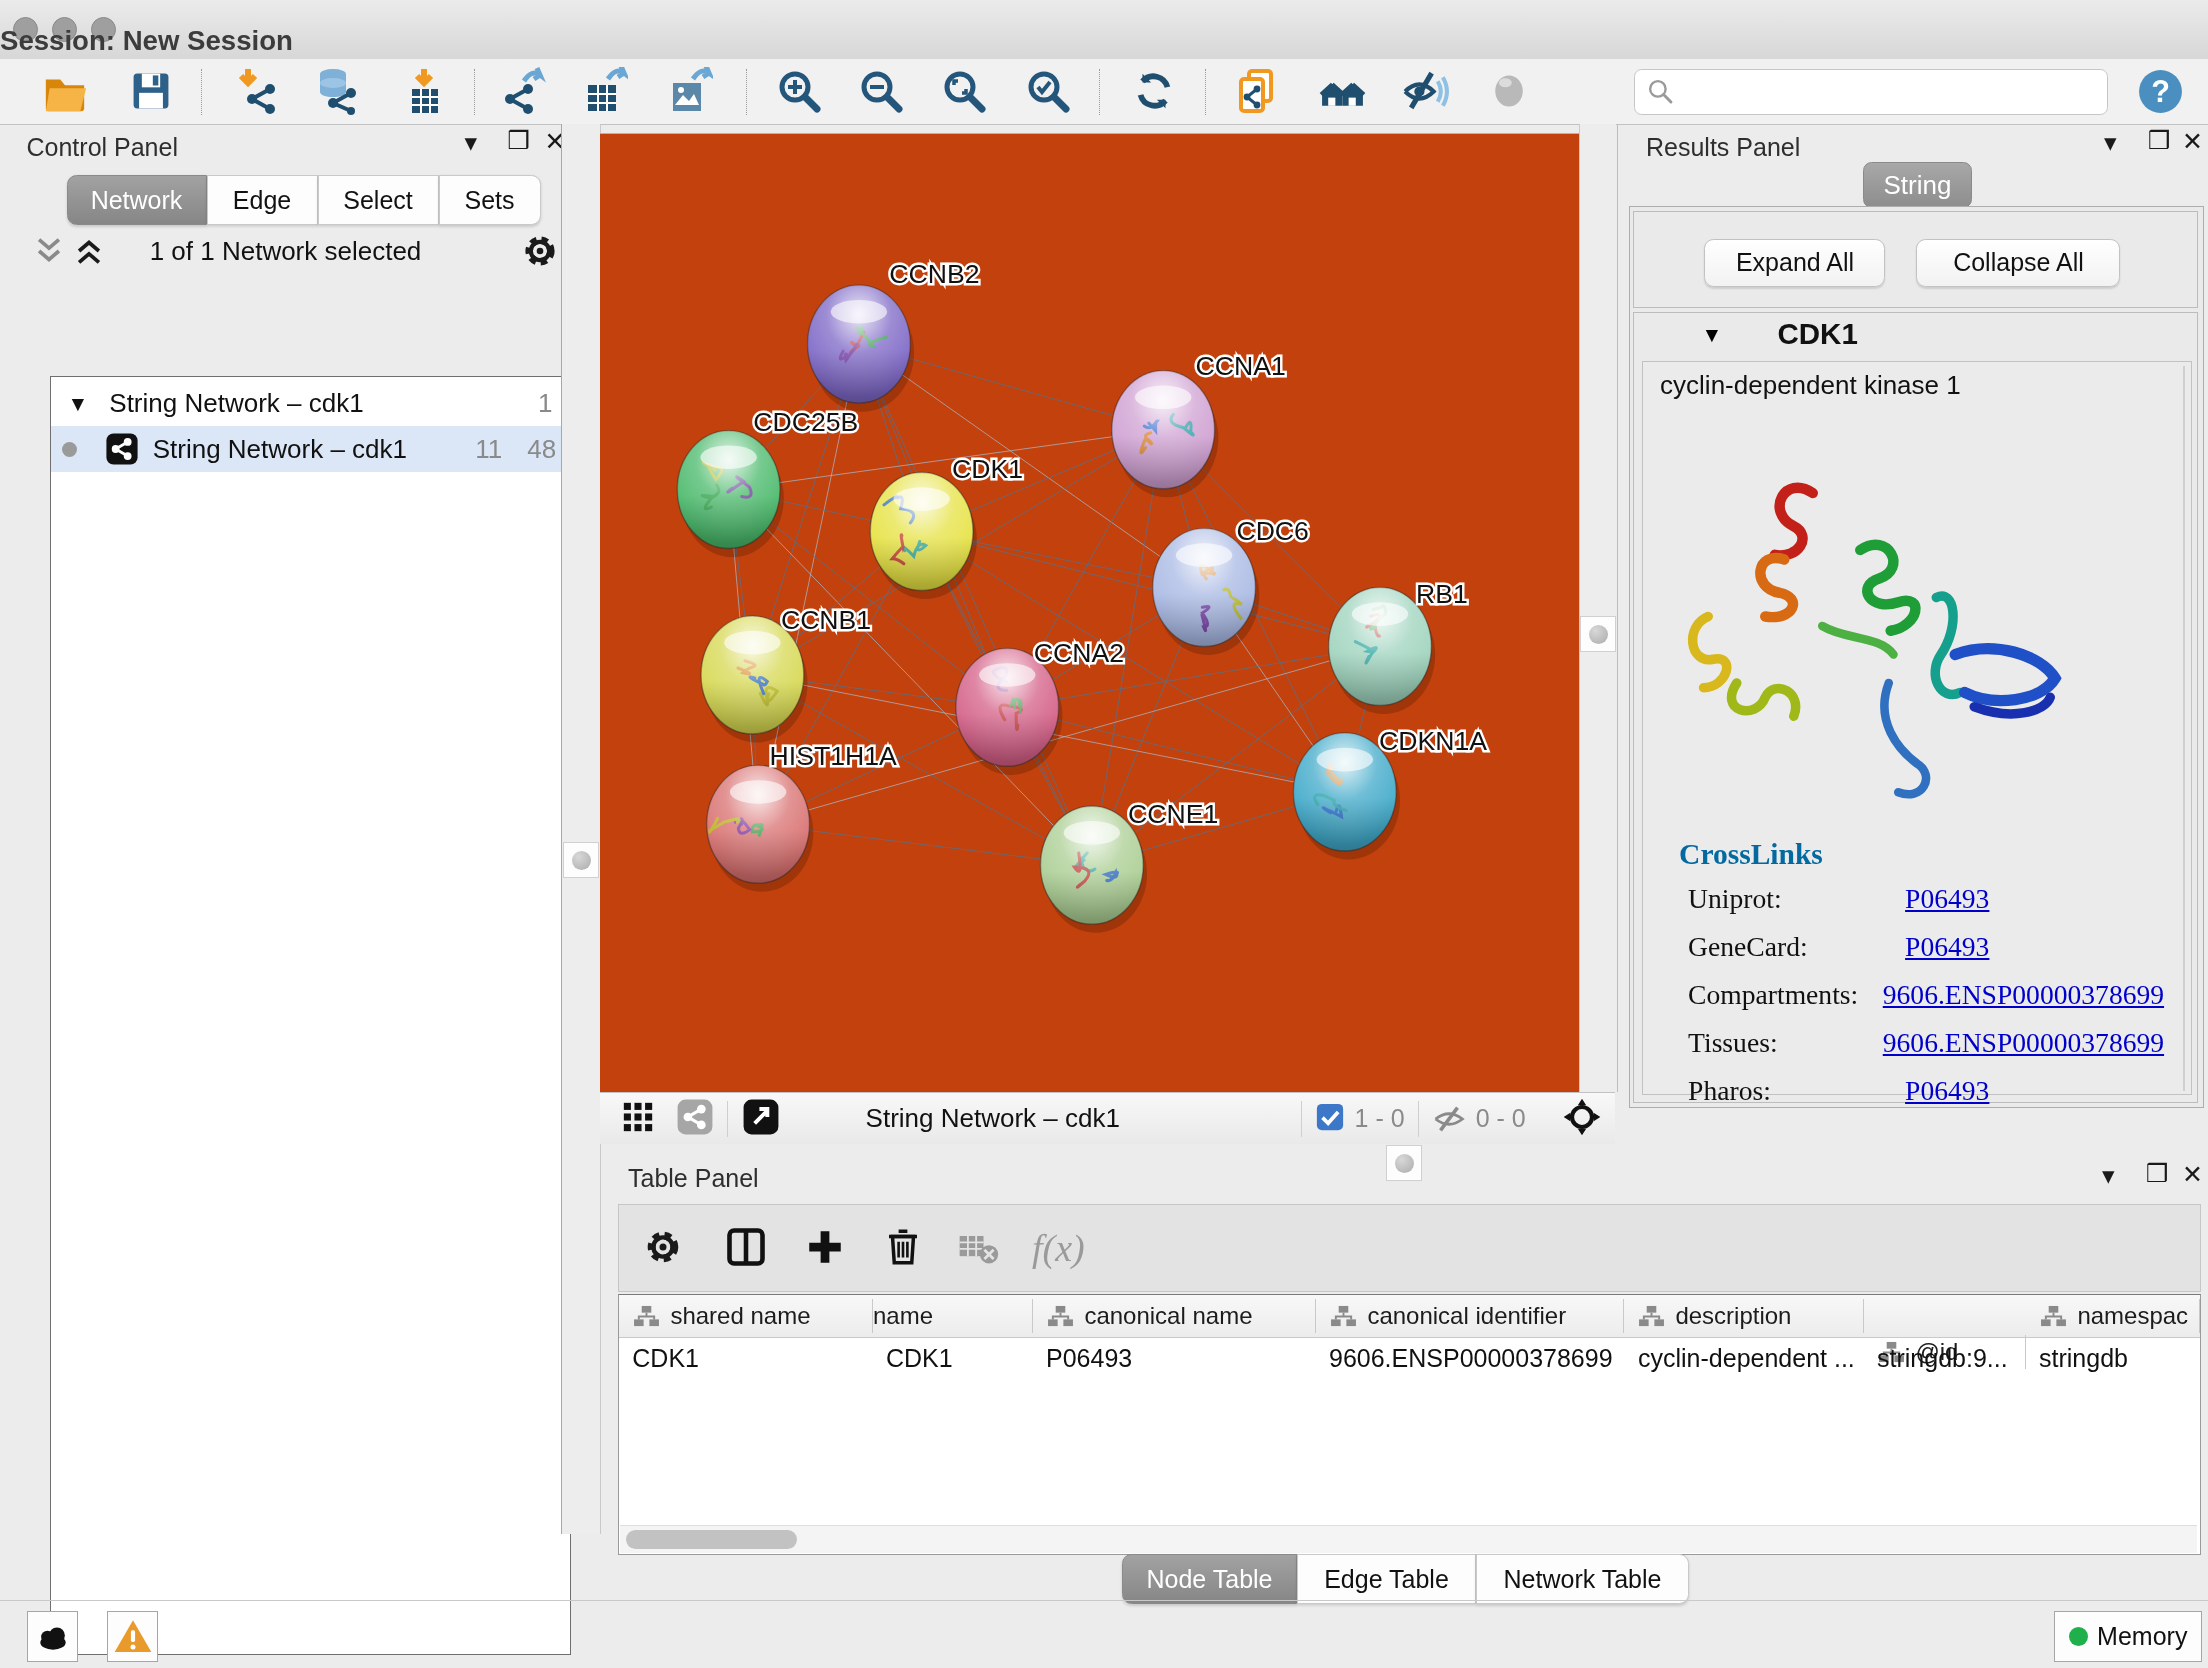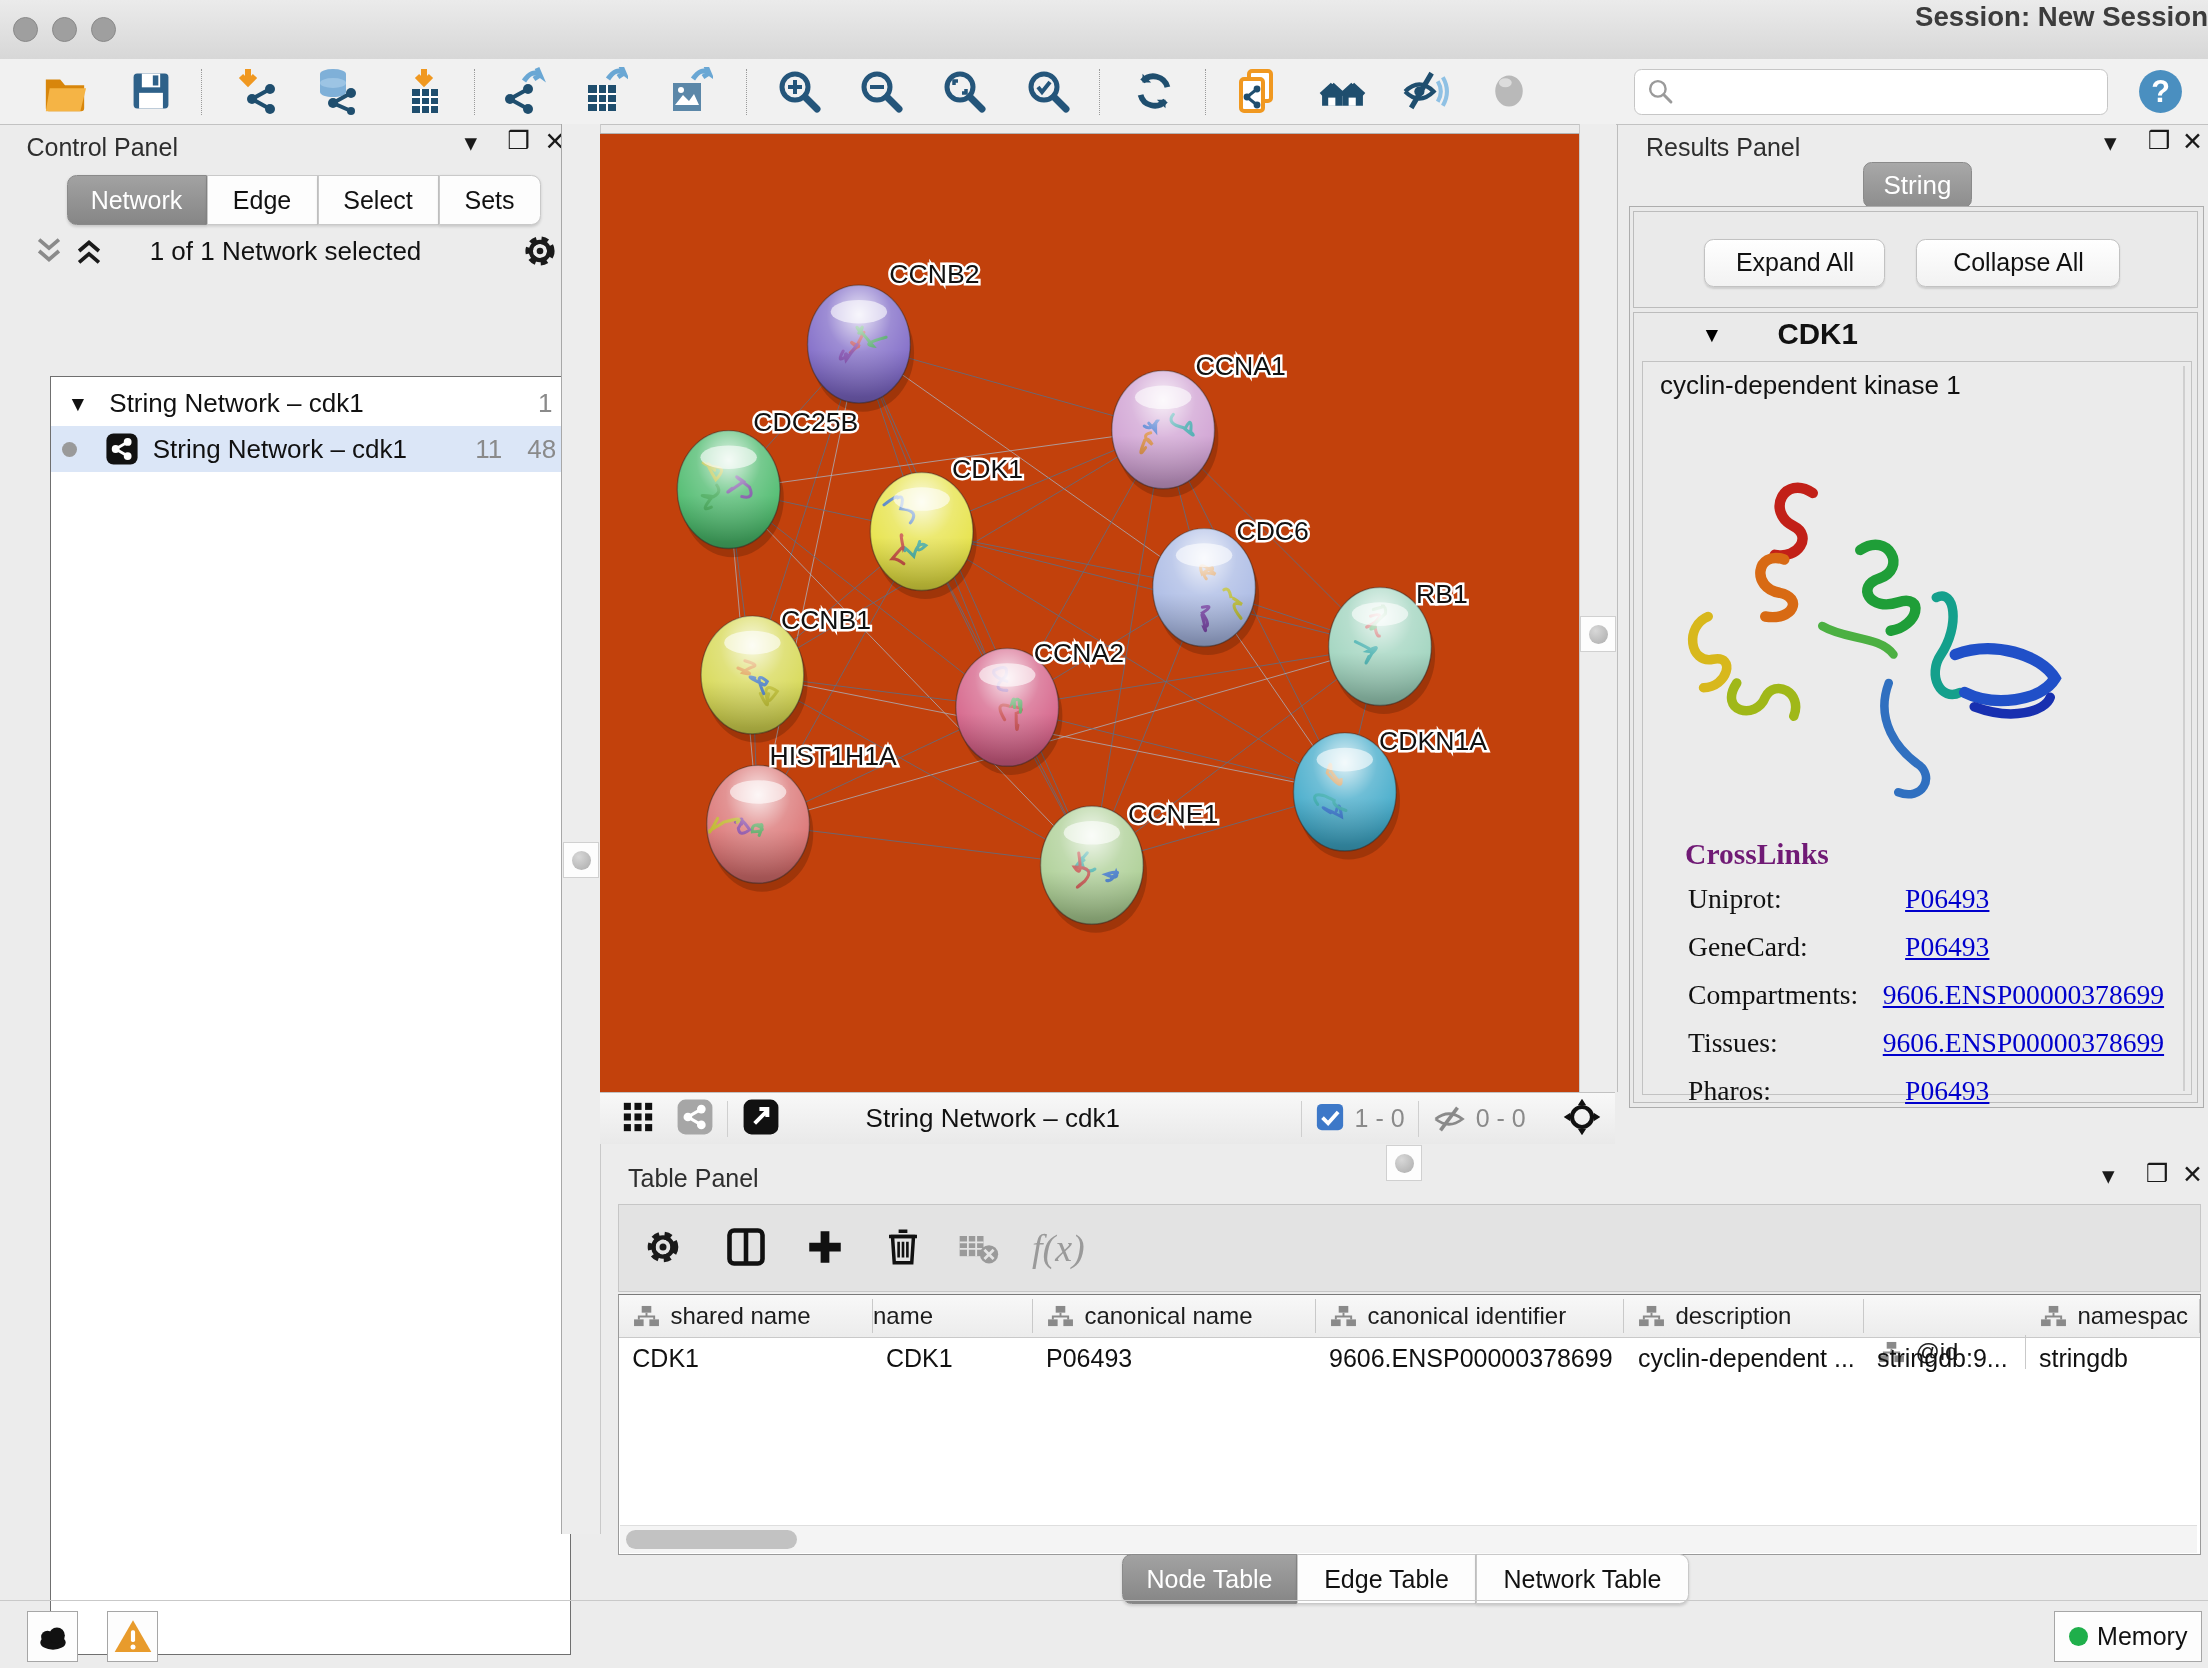--- a/index.html
+++ b/index.html
@@ -3,21 +3,21 @@
 <meta charset="utf-8">
 <style>
   html,body{margin:0;padding:0;width:2208px;height:1668px;background:#ececec;
     font-family:"Liberation Sans","DejaVu Sans",sans-serif;overflow:hidden;}
   .abs{position:absolute;}
   .window{position:absolute;left:0;top:0;width:2208px;height:1668px;background:#ececec;}
   
   .titlebar{left:0;top:0;width:2208px;height:59px;
     background:linear-gradient(#ebebeb,#d7d7d7);border-bottom:1px solid #b5b5b5;}
   .tl{width:23px;height:23px;border-radius:50%;background:#9f9f9f;border:1px solid #8a8a8a;top:17px;}
-  .title-text{width:100%;text-align:right;top:1px;font-size:27.6px;font-weight:600;color:#3c3c3c;}
+  .title-text{width:100%;text-align:left;top:25px;font-size:27.6px;font-weight:600;color:#3c3c3c;}
   
   .toolbar{left:0;top:59px;width:2208px;height:65px;background:#f1f1f1;border-bottom:1px solid #c2c2c2;}
   .tbtn{top:7.6px;width:49px;height:49px;display:flex;align-items:center;justify-content:center;}
   .tsep{top:9.5px;width:0;height:46px;border-left:1.9px dotted #9a9a9a;}
   .searchbox{left:1634px;top:9.5px;width:472px;height:44px;background:#fff;border:1px solid #c6c6c6;
     border-radius:7.6px;display:flex;align-items:center;}
   .searchbox input{border:none;outline:none;font-size:23px;flex:1;background:transparent;margin-left:5.7px;
     font-family:"Liberation Sans",sans-serif;}
   
   .panel-title{font-size:25px;color:#2e2e2e;}
@@ -564,21 +564,21 @@
               <path d="M40 190 C15 200 20 240 45 235 C70 230 60 265 35 265" stroke="#d8b81c" stroke-width="10"></path>
               <path d="M70 260 C50 290 90 300 100 275 C110 255 140 270 130 295" stroke="#a0b818" stroke-width="10"></path>
               <path d="M200 120 C230 100 250 140 220 150 C195 158 210 185 240 175 C268 166 262 200 232 205" stroke="#1f9e38" stroke-width="11"></path>
               <path d="M160 200 C185 215 220 210 235 230" stroke="#4cb042" stroke-width="9"></path>
               <path d="M280 170 C300 160 305 200 285 230 C270 252 285 280 305 270" stroke="#14a08c" stroke-width="10"></path>
               <path d="M300 230 C340 215 390 230 405 255 C390 280 340 285 310 270" stroke="#2050c8" stroke-width="12"></path>
               <path d="M320 285 C360 300 395 290 400 275" stroke="#1830b0" stroke-width="10"></path>
               <path d="M230 260 C215 300 240 330 260 345 C280 358 265 385 240 375" stroke="#3070c0" stroke-width="9"></path>
             </g>
           </svg>
-          <div class="abs serif" style="left:42px;top:476px;font-size:29.5px;font-weight:bold;color:#701a75">CrossLinks</div>
+          <div class="abs serif" style="left:36px;top:476px;font-size:29.5px;font-weight:bold;color:#0369a1">CrossLinks</div>
           <div class="abs" style="left:45px;top:521px;width:476px" id="xlinks">
               <div style="display: flex; margin-bottom: 16px; align-items: baseline;">
                 <span class="serif xlabel" style="width: 217px;">Uniprot:</span>
                 <a class="serif xlink">P06493</a>
               </div>
               <div style="display: flex; margin-bottom: 16px; align-items: baseline;">
                 <span class="serif xlabel" style="width: 217px;">GeneCard:</span>
                 <a class="serif xlink">P06493</a>
               </div>
               <div style="display: flex; margin-bottom: 16px; align-items: baseline;">

